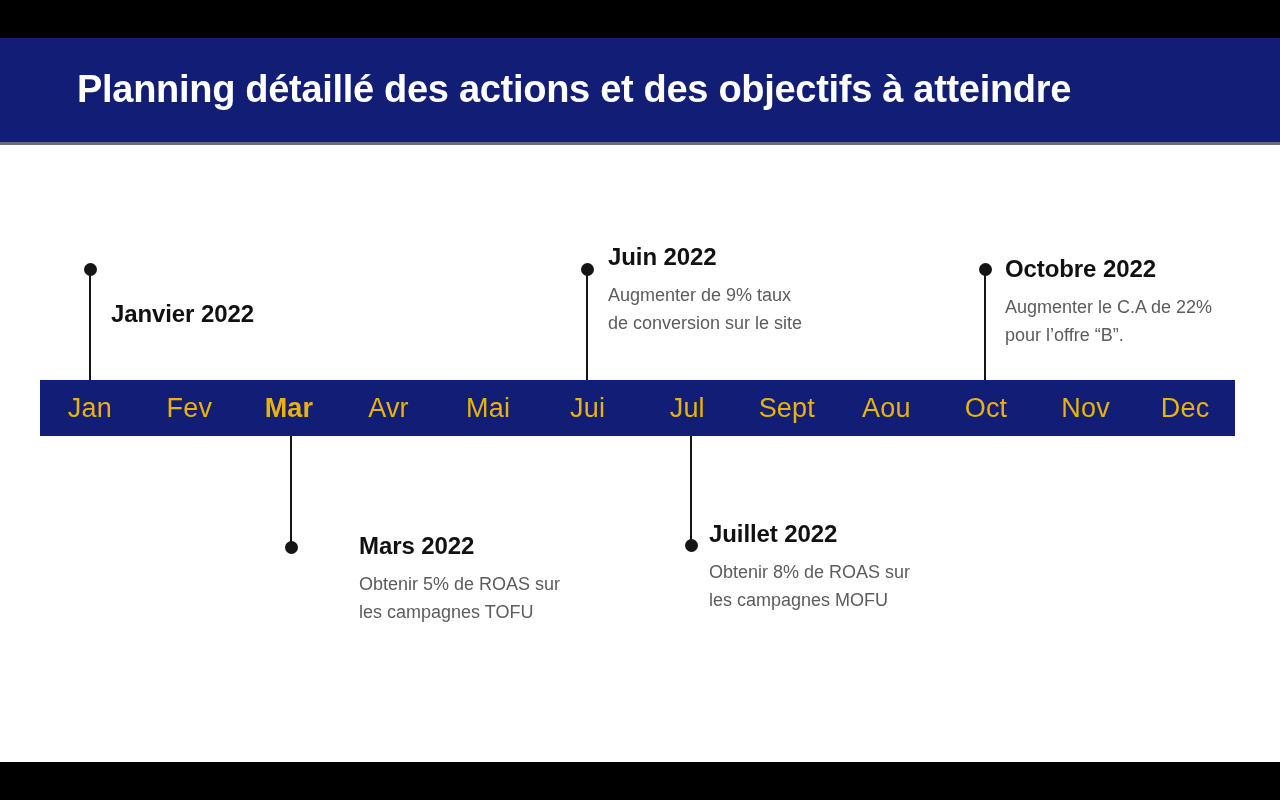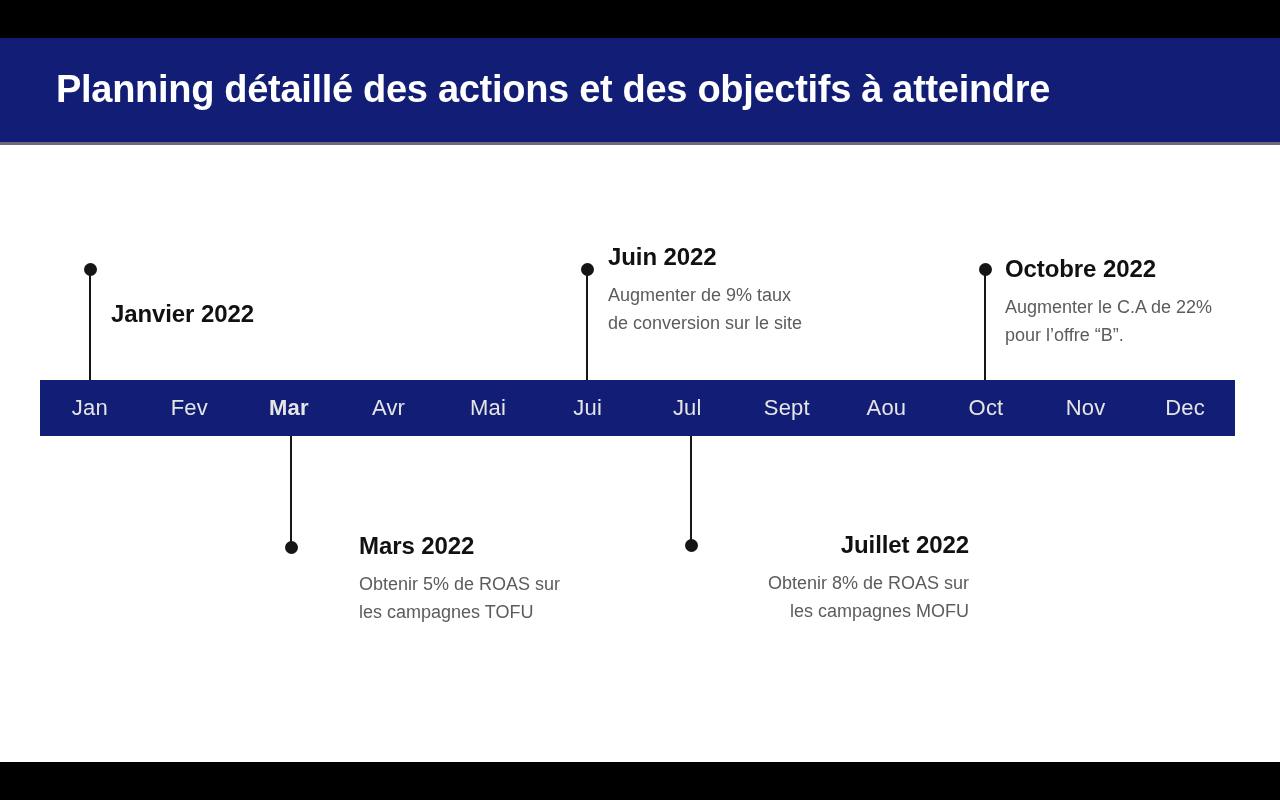--- a/index.html
+++ b/index.html
@@ -53,21 +53,21 @@
   }
   .title-band-rule {
     position: absolute;
     left: 0;
     top: 104px;
     width: 1280px;
     height: 3px;
     background: #6b6b80;
   }
   .slide-title {
-    padding-left: 56px;
+    padding-left: 77px;
     padding-right: 40px;
     color: #ffffff;
     font-size: 38px;
     font-weight: 700;
     letter-spacing: -0.3px;
     line-height: 1.1;
     white-space: nowrap;
   }
 
   
@@ -79,22 +79,22 @@
     height: 56px;
     background: #121E75;
     display: flex;
     z-index: 3;
   }
   .month-cell {
     flex: 1 1 0;
     display: flex;
     align-items: center;
     justify-content: center;
-    color: #e5e5e5;
-    font-size: 22px;
+    color: #eab308;
+    font-size: 27px;
     font-weight: 400;
     letter-spacing: 0.2px;
   }
   .month-cell.is-active { font-weight: 700; }
 
   
   .stem {
     position: absolute;
     width: 2px;
     background: #151515;
@@ -190,20 +190,20 @@
       <div class="month-cell">Nov</div>
       <div class="month-cell">Dec</div>
     </div>
 
     <div class="milestone" style="left:311px; top:494px; width:260px;margin-left:48px;">
       <div class="milestone-title">Mars 2022</div>
       <div class="milestone-desc">Obtenir 5% de ROAS sur
 les campagnes TOFU</div>
     </div>
 
-    <div class="milestone" style="left:709px; top:493px; width:260px;text-align:right;">
+    <div class="milestone" style="left:709px; top:482px; width:260px;">
       <div class="milestone-title">Juillet 2022</div>
       <div class="milestone-desc">Obtenir 8% de ROAS sur
 les campagnes MOFU</div>
     </div>
 
   </div>
 </div>
 
 </body></html>

